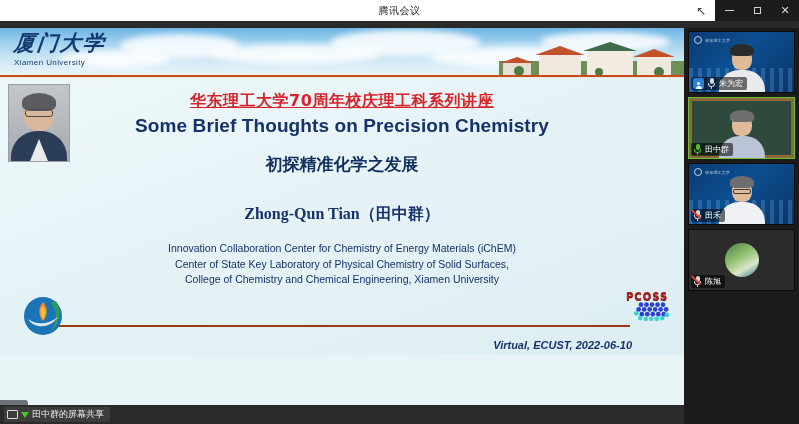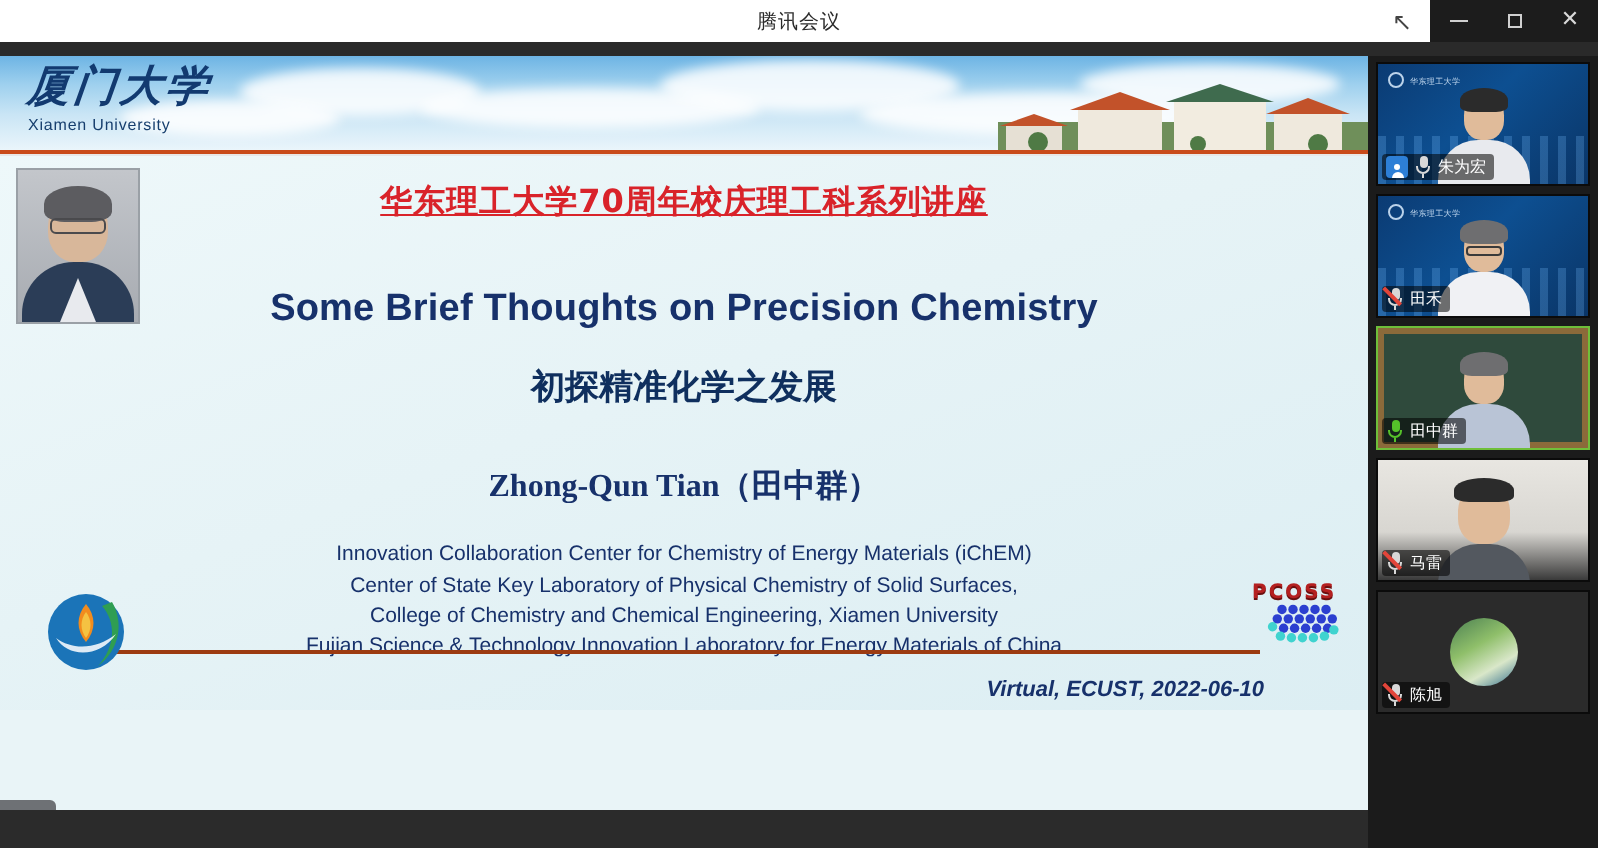--- a/index.html
+++ b/index.html
@@ -68,21 +68,21 @@
   .p-body { position:absolute; left:50%; bottom:0; transform:translateX(-50%);
     width:56px; height:30px; border-radius:26px 26px 0 0; background:#2b3d57; }
   .p-shirt { position:absolute; left:50%; bottom:0; transform:translateX(-50%);
     width:18px; height:22px; background:#e8eaee; clip-path:polygon(50% 0,100% 100%,0 100%); }
 
   .t-cn1, .t-cn2 { text-align:center; color:#d9232a; font-weight:bold;
     font-family:"DejaVu Sans","Liberation Sans",sans-serif; font-size:16px;
     text-decoration:underline; line-height:1.34; letter-spacing:.5px; }
   .t-cn1 { padding-top:12px; }
   .t-en { text-align:center; color:#17316b; font-weight:bold; font-size:19px;
-    margin-top:33px; letter-spacing:.1px; }
+    margin-top:4px; letter-spacing:.1px; }
   .t-cn3 { text-align:center; color:#0f2f5e; font-weight:bold; font-size:17px;
     margin-top:16px; font-family:"DejaVu Sans","Liberation Sans",sans-serif; }
   .t-author { text-align:center; color:#17316b; font-weight:bold; font-size:16px;
     margin-top:28px; font-family:"Liberation Serif","DejaVu Serif",serif; }
 
   .affil { text-align:center; color:#17316b; font-size:10.5px; line-height:1.45;
     margin-top:16px; }
   .affil div { white-space:nowrap; }
 
   .bottomrule { position:absolute; left:28px; right:54px; bottom:28px; height:2px;
@@ -239,21 +239,20 @@
 
       <div class="t-cn1">华东理工大学70周年校庆理工科系列讲座</div>
       <div class="t-en">Some Brief Thoughts on Precision Chemistry</div>
       <div class="t-cn3">初探精准化学之发展</div>
       <div class="t-author">Zhong-Qun Tian（田中群）</div>
 
       <div class="affil">
         <div>Innovation Collaboration Center for Chemistry of Energy Materials (iChEM)</div>
         <div>Center of State Key Laboratory of Physical Chemistry of Solid Surfaces,</div>
         <div>College of Chemistry and Chemical Engineering, Xiamen University</div>
-        <div>Fujian Science &amp; Technology Innovation Laboratory for Energy Materials of China</div>
       </div>
 
       <div class="bottomrule"></div>
       <div class="venue">Virtual, ECUST, 2022-06-10</div>
 
       <svg class="ichem" viewBox="0 0 42 42">
         <circle cx="21" cy="21" r="19" fill="#1b74b8"></circle>
         <path d="M2 21 A19 19 0 0 0 40 21 A19 19 0 0 1 2 21Z" fill="#2ea3dc"></path>
         <path d="M34 6 C40 16 38 30 27 38 C36 28 36 16 29 8Z" fill="#2f9e52"></path>
         <path d="M6 24 C14 30 26 30 36 22 C28 34 12 34 6 24Z" fill="#ffffff" opacity=".85"></path>
@@ -295,20 +294,25 @@
       </div>
 
       <div class="leftmenu">
         
       </div>
 
     </div>
   </div>
 
   <div class="statusbar">
+    <div class="share-pill">
+      <span class="scr-icon"></span>
+      <span class="arrow-dn"></span>
+      <span class="share-name">田中群的屏幕共享</span>
+    </div>
     <div class="sb-fill"></div>
   </div>
 
   <div class="rail">
 
     <div class="tile">
       <div class="vbg-blue"></div>
       <div class="uni-badge">
         <span class="ring"></span>
           <span class="tx">华东理工大学</span>
@@ -326,20 +330,38 @@
           </span>
         <span class="mic">
           <span class="cap"></span>
             <span class="arc"></span>
             <span class="stem"></span>
         </span>
         <span class="nm">朱为宏</span>
       </div>
     </div>
 
+    <div class="tile active">
+      <div class="vbg-board"></div>
+      <div class="person">
+        <div class="ph-head">
+            <div class="ph-hair grey"></div>
+          </div>
+        <div class="ph-body" style="background:#b9c4d6;"></div>
+      </div>
+      <div class="nametag">
+        <span class="mic on">
+          <span class="cap"></span>
+            <span class="arc"></span>
+            <span class="stem"></span>
+        </span>
+        <span class="nm">田中群</span>
+      </div>
+    </div>
+
     <div class="tile">
       <div class="vbg-blue"></div>
       <div class="uni-badge">
         <span class="ring"></span>
           <span class="tx">华东理工大学</span>
       </div>
       <div class="person">
         <div class="ph-head">
             <div class="ph-hair grey"></div>
             <div class="ph-glass"></div>
@@ -350,57 +372,21 @@
         <span class="mic">
           <span class="cap"></span>
             <span class="arc"></span>
             <span class="stem"></span>
             <span class="slash"></span>
         </span>
         <span class="nm">田禾</span>
       </div>
     </div>
 
-    <div class="tile active">
-      <div class="vbg-board"></div>
-      <div class="person">
-        <div class="ph-head">
-            <div class="ph-hair grey"></div>
-          </div>
-        <div class="ph-body" style="background:#b9c4d6;"></div>
-      </div>
-      <div class="nametag">
-        <span class="mic on">
-          <span class="cap"></span>
-            <span class="arc"></span>
-            <span class="stem"></span>
-        </span>
-        <span class="nm">田中群</span>
-      </div>
-    </div>
-
-
-    <div class="tile">
-      <div class="vbg-wall"></div>
-      <div class="person" style="bottom:-4px;">
-        <div class="ph-head" style="width:26px;height:30px;">
-            <div class="ph-hair" style="width:30px;"></div>
-          </div>
-        <div class="ph-body" style="background:#53585f;"></div>
-      </div>
-      <div class="nametag">
-        <span class="mic">
-          <span class="cap"></span>
-            <span class="arc"></span>
-            <span class="stem"></span>
-            <span class="slash"></span>
-        </span>
-        <span class="nm">马雷</span>
-      </div>
-    </div>
+
 
     <div class="tile">
       <div class="vbg-dark"></div>
       <div class="avatar-circle"></div>
       <div class="nametag">
         <span class="mic">
           <span class="cap"></span>
             <span class="arc"></span>
             <span class="stem"></span>
             <span class="slash"></span>

